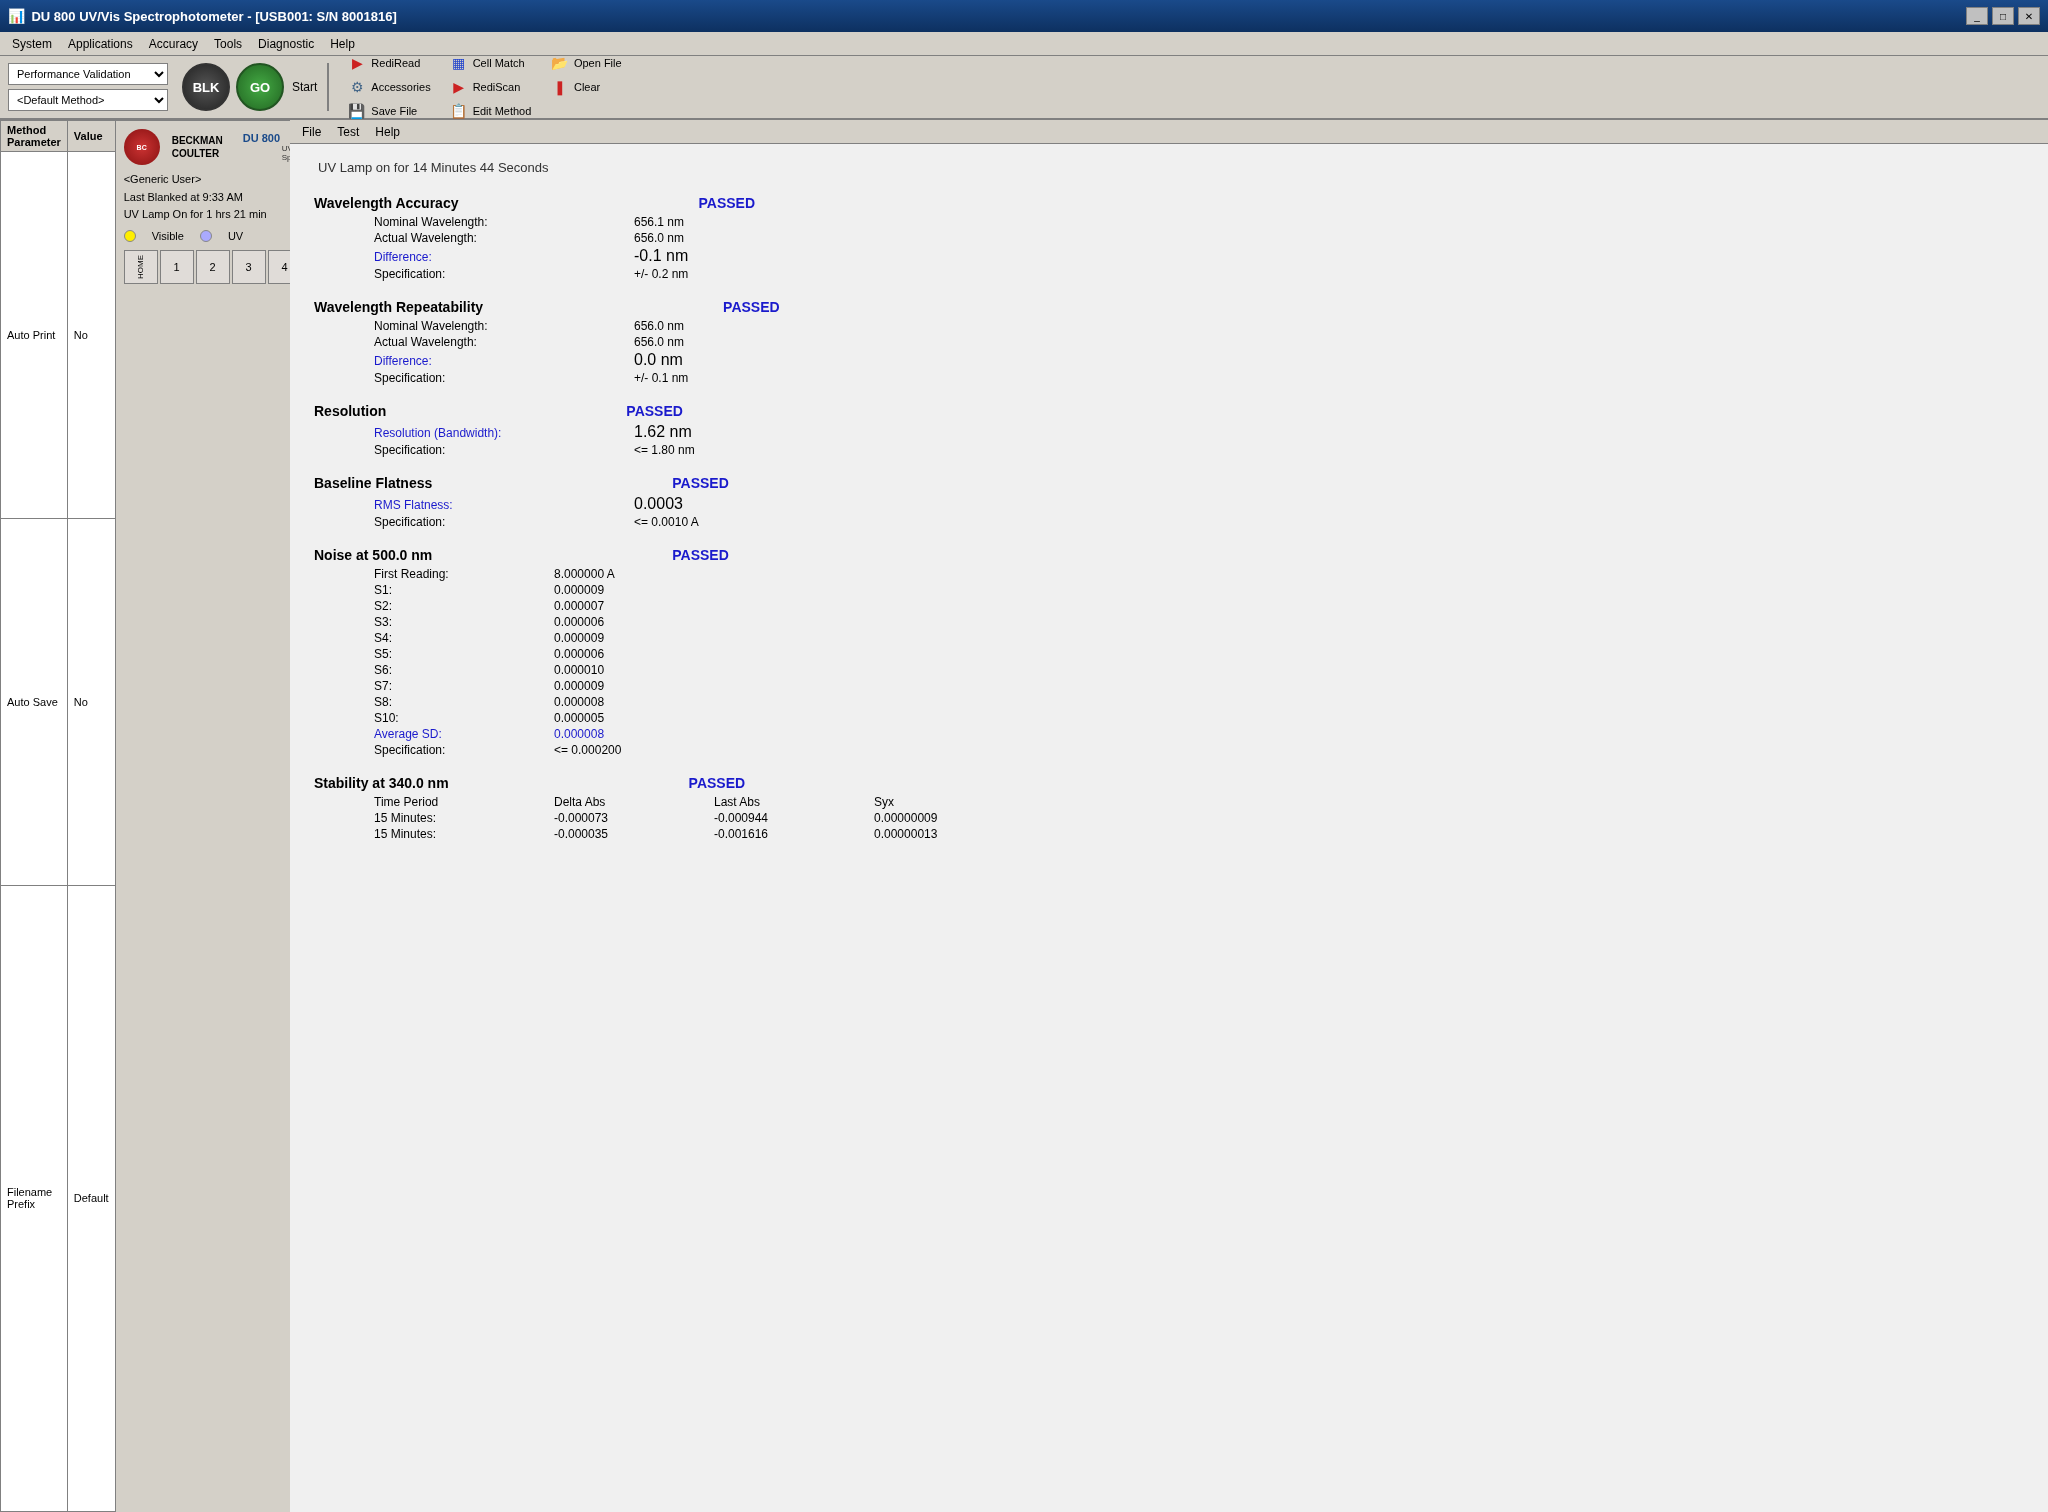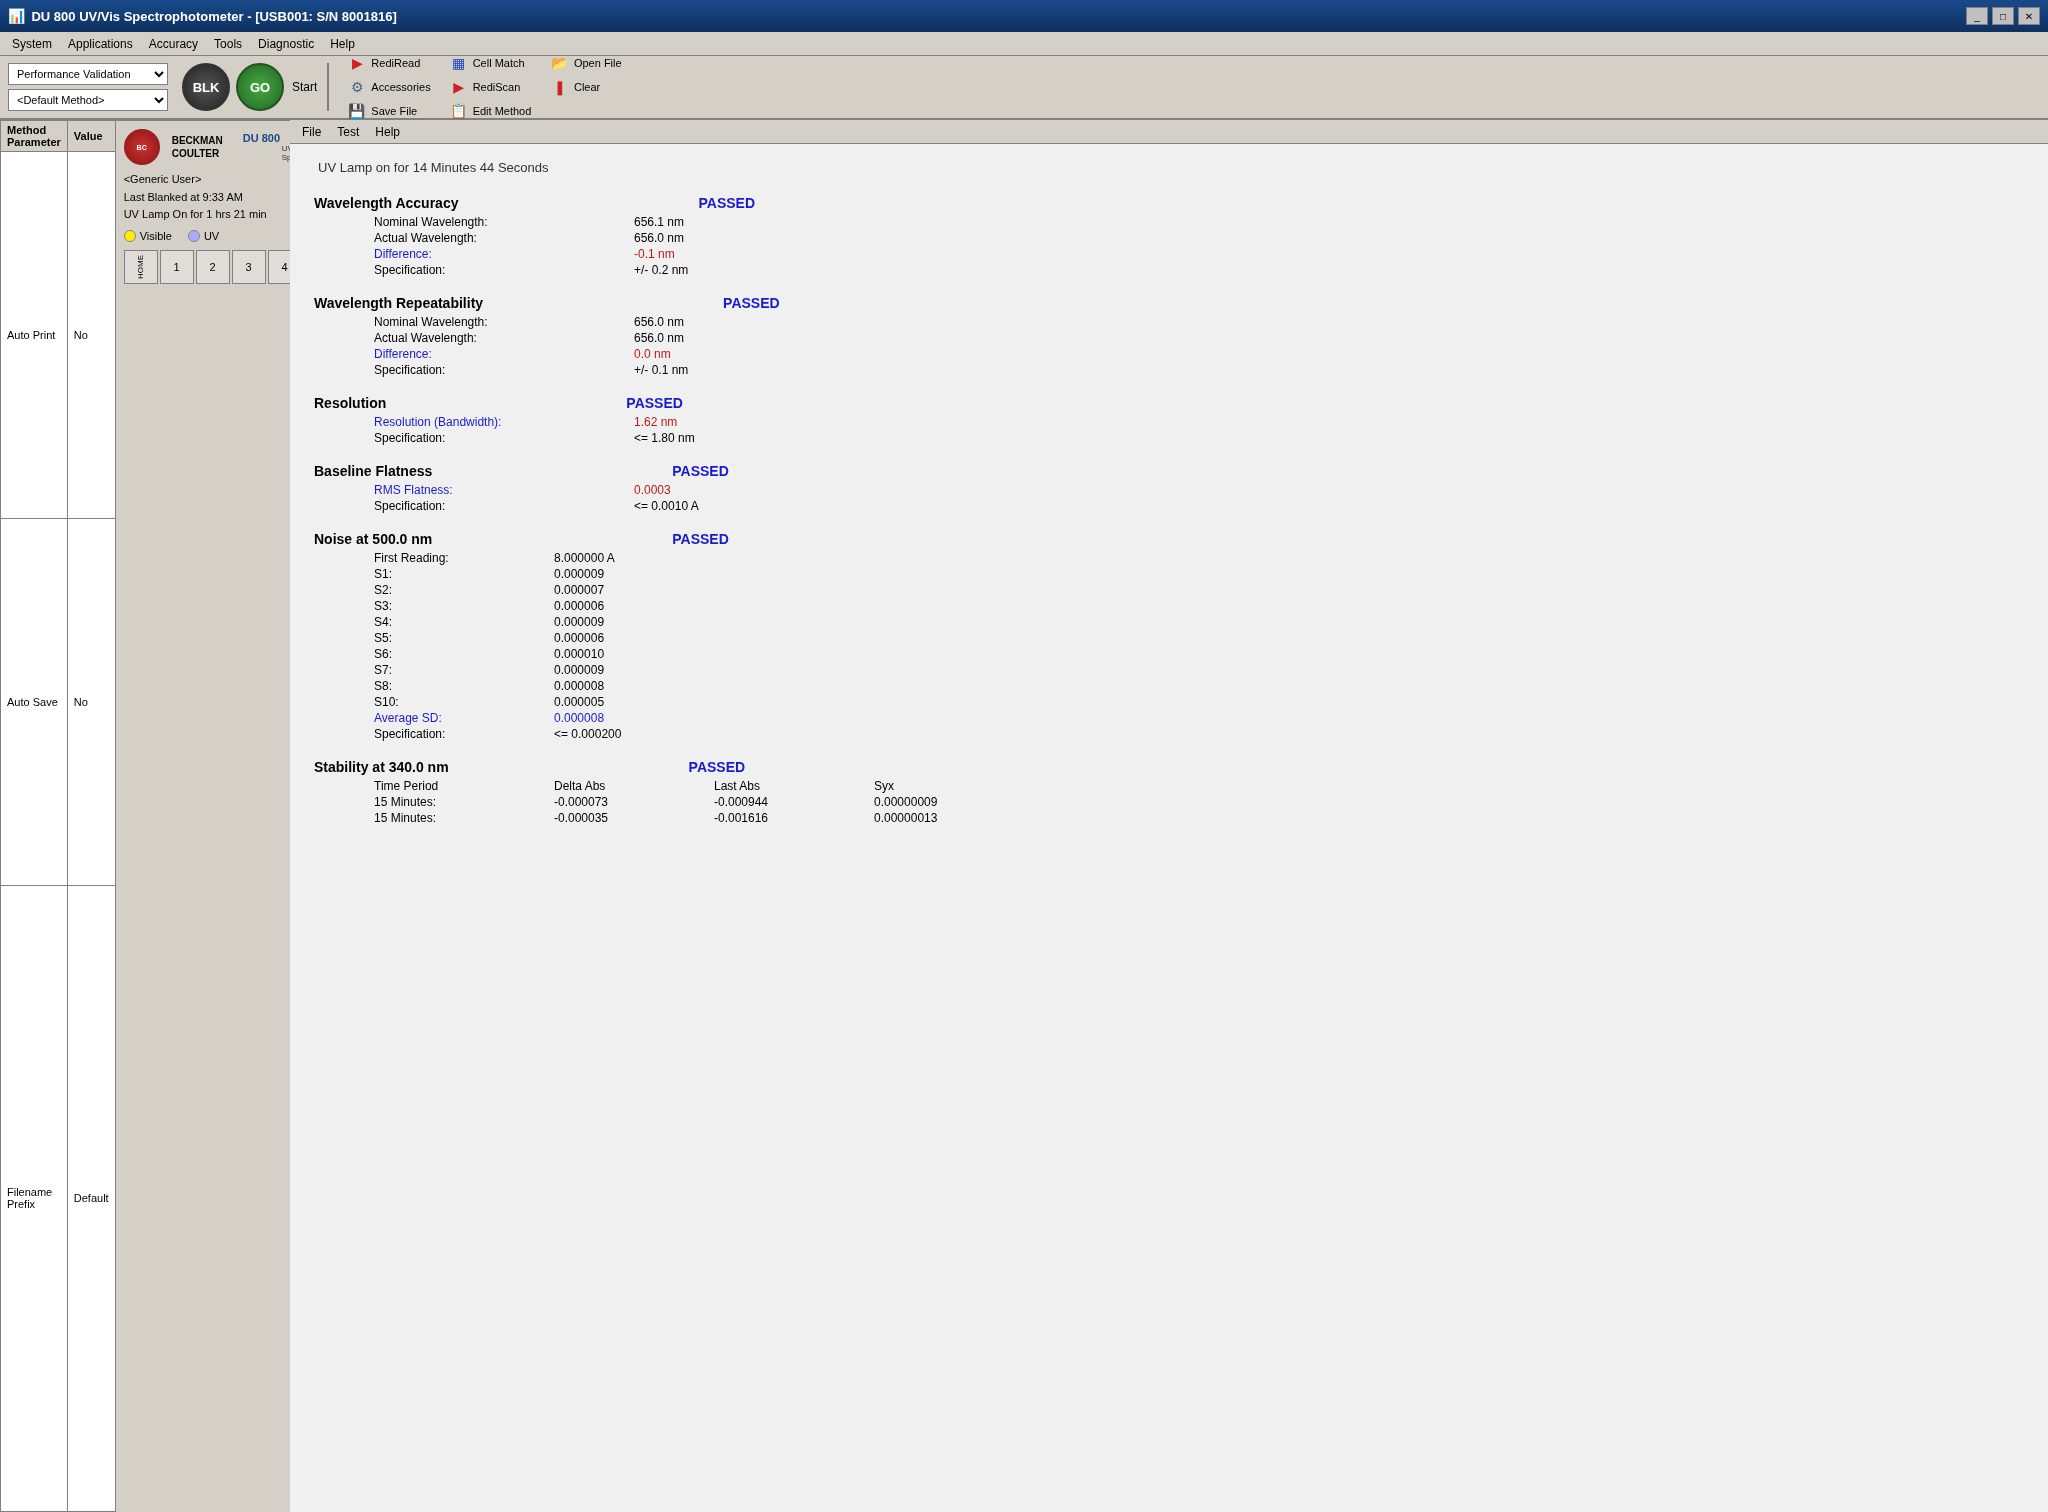--- a/index.html
+++ b/index.html
@@ -215,21 +215,21 @@
     }
     #lamp-status {
       display: flex;
       align-items: center;
       gap: 16px;
       margin-top: 6px;
     }
     .lamp-item {
       display: flex;
       align-items: center;
-      gap: 4px;
+      gap: 16px;
       font-size: 11px;
     }
     .lamp-dot-vis {
       width: 12px;
       height: 12px;
       border-radius: 50%;
       background: #ffee00;
       border: 1px solid #888;
     }
     .lamp-dot-uv {
@@ -341,22 +341,22 @@
     .test-label-blue {
       width: 260px;
       font-size: 12px;
       color: #1a1acc;
     }
     .test-value {
       font-size: 12px;
       color: #000;
     }
     .test-value-blue {
-      font-size: 12px;
-      color: #b91c1c;
+      font-size: 16px;
+      color: #000000;
     }
 
     
     .noise-rows { padding-left: 60px; }
     .noise-row {
       display: flex;
       margin-bottom: 2px;
     }
     .noise-label { width: 180px; font-size: 12px; color: #000; }
     .noise-label-blue { width: 180px; font-size: 12px; color: #1a1acc; }

